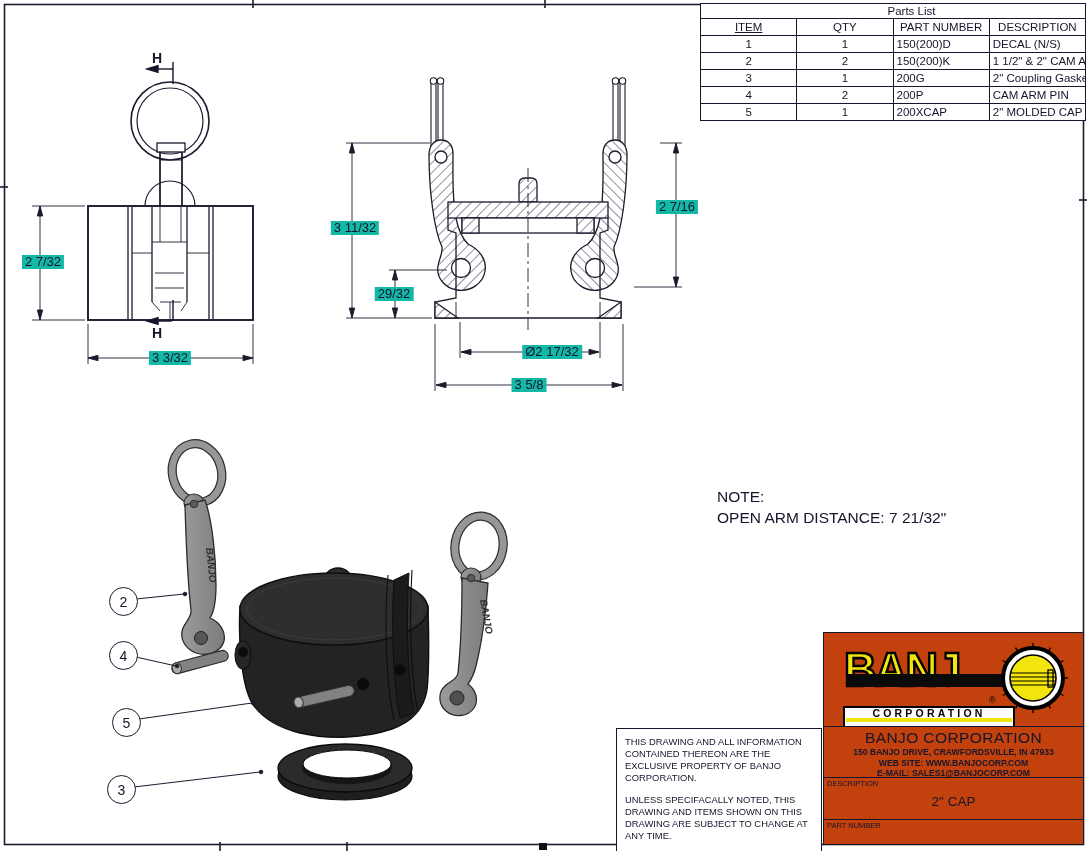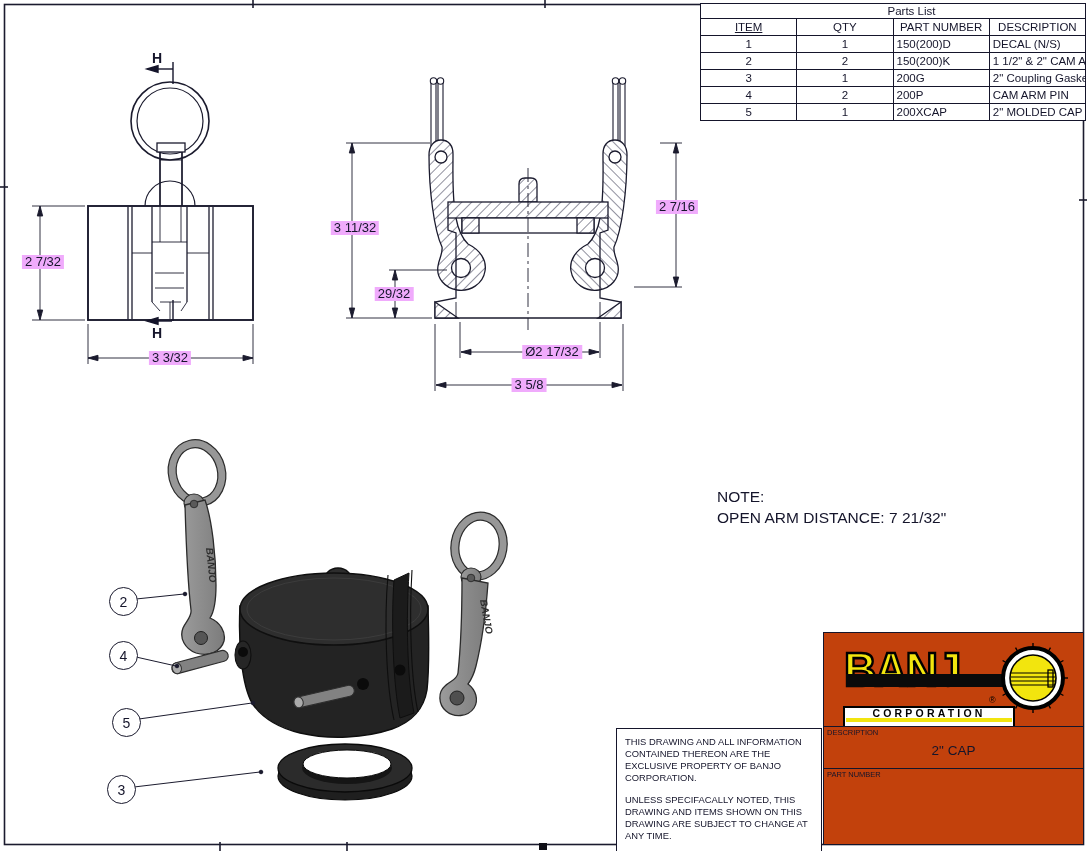--- a/index.html
+++ b/index.html
@@ -1,20 +1,20 @@
 <!DOCTYPE html>
 <html><head>
 <meta charset="utf-8">
 <style>
   html,body{margin:0;padding:0;background:#e8e8e8;}
   #sheet{position:relative;width:1087px;height:851px;background:#ffffff;overflow:hidden;
          font-family:"Liberation Sans", sans-serif;color:#16162c;}
   svg{position:absolute;left:0;top:0;}
   
-  .dimlab{position:absolute;transform:translate(-50%,-50%);background:#f0abfc;padding:0 3px;
+  .dimlab{position:absolute;transform:translate(-50%,-50%);background:#14b8a6;padding:0 3px;
           font-size:13px;color:#15152b;white-space:nowrap;line-height:14px;}
   .seclab{position:absolute;transform:translate(-50%,-50%);font-size:14px;font-weight:bold;color:#15152b;}
   
   .balloon{position:absolute;width:27px;height:27px;border:1.4px solid #1a1a2e;border-radius:50%;
            background:#fff;display:flex;align-items:center;justify-content:center;
            font-size:14px;color:#15152b;}
   
   #note{position:absolute;left:717px;top:486px;font-size:15.5px;line-height:21px;color:#15152b;}
   
   #parts-table{position:absolute;left:700px;top:3px;width:386px;border-collapse:collapse;
@@ -388,20 +388,26 @@
         </g>
         <rect x="15" y="-8" width="5" height="17" fill="none" stroke="#000" stroke-width="1.3"></rect>
       </g>
     </svg>
     <div id="logo-reg">®</div>
     <div id="logo-corp">
       <span class="ctext">CORPORATION</span>
       <span class="ystrip"></span>
     </div>
   </div>
+  <div id="tb-company" class="tb-sec">
+    <div id="company-name">BANJO CORPORATION</div>
+    <div class="addr">150 BANJO DRIVE, CRAWFORDSVILLE, IN 47933</div>
+    <div class="addr">WEB SITE: WWW.BANJOCORP.COM</div>
+    <div class="addr">E-MAIL: SALES1@BANJOCORP.COM</div>
+  </div>
   <div id="tb-desc" class="tb-sec">
     <div class="tb-label">DESCRIPTION</div>
     <div class="tb-value">2" CAP</div>
   </div>
   <div id="tb-part" class="tb-sec">
     <div class="tb-label">PART NUMBER</div>
     <div class="tb-value">200CAP</div>
   </div>
 </div>
 

